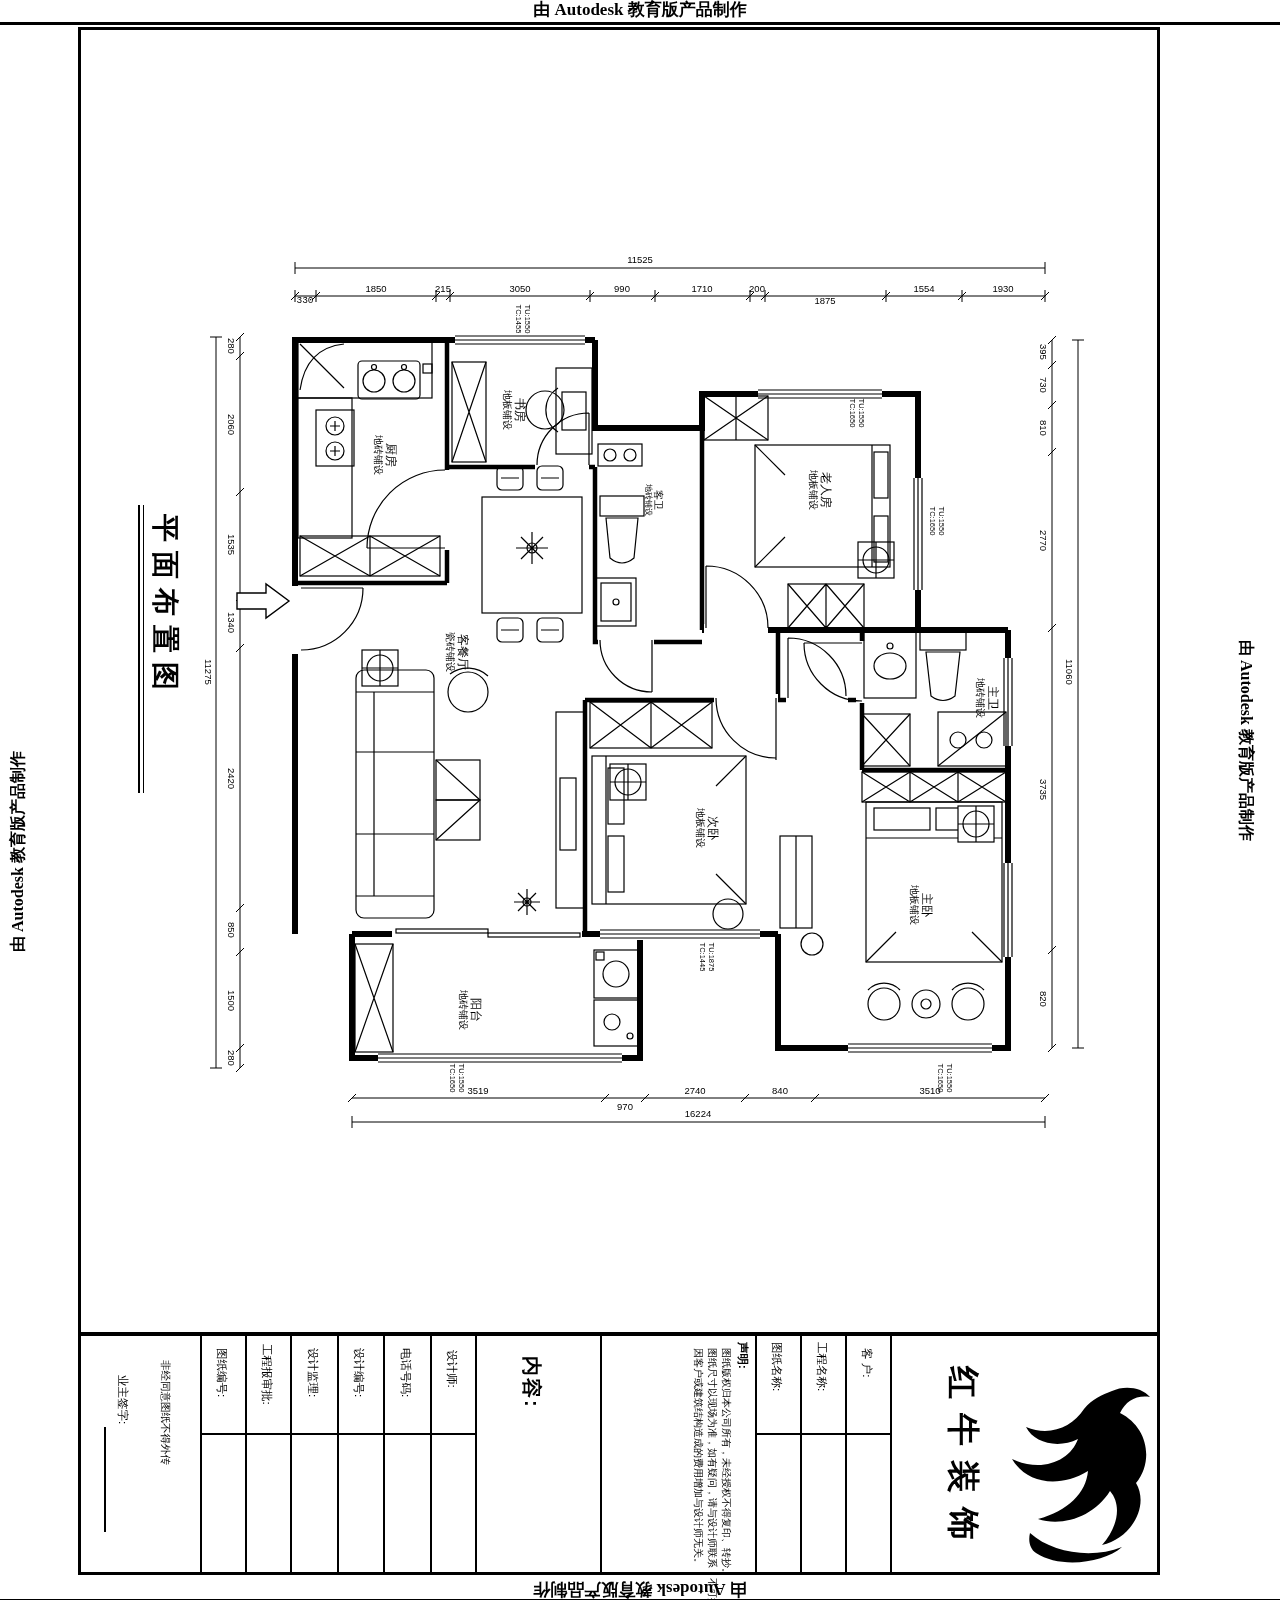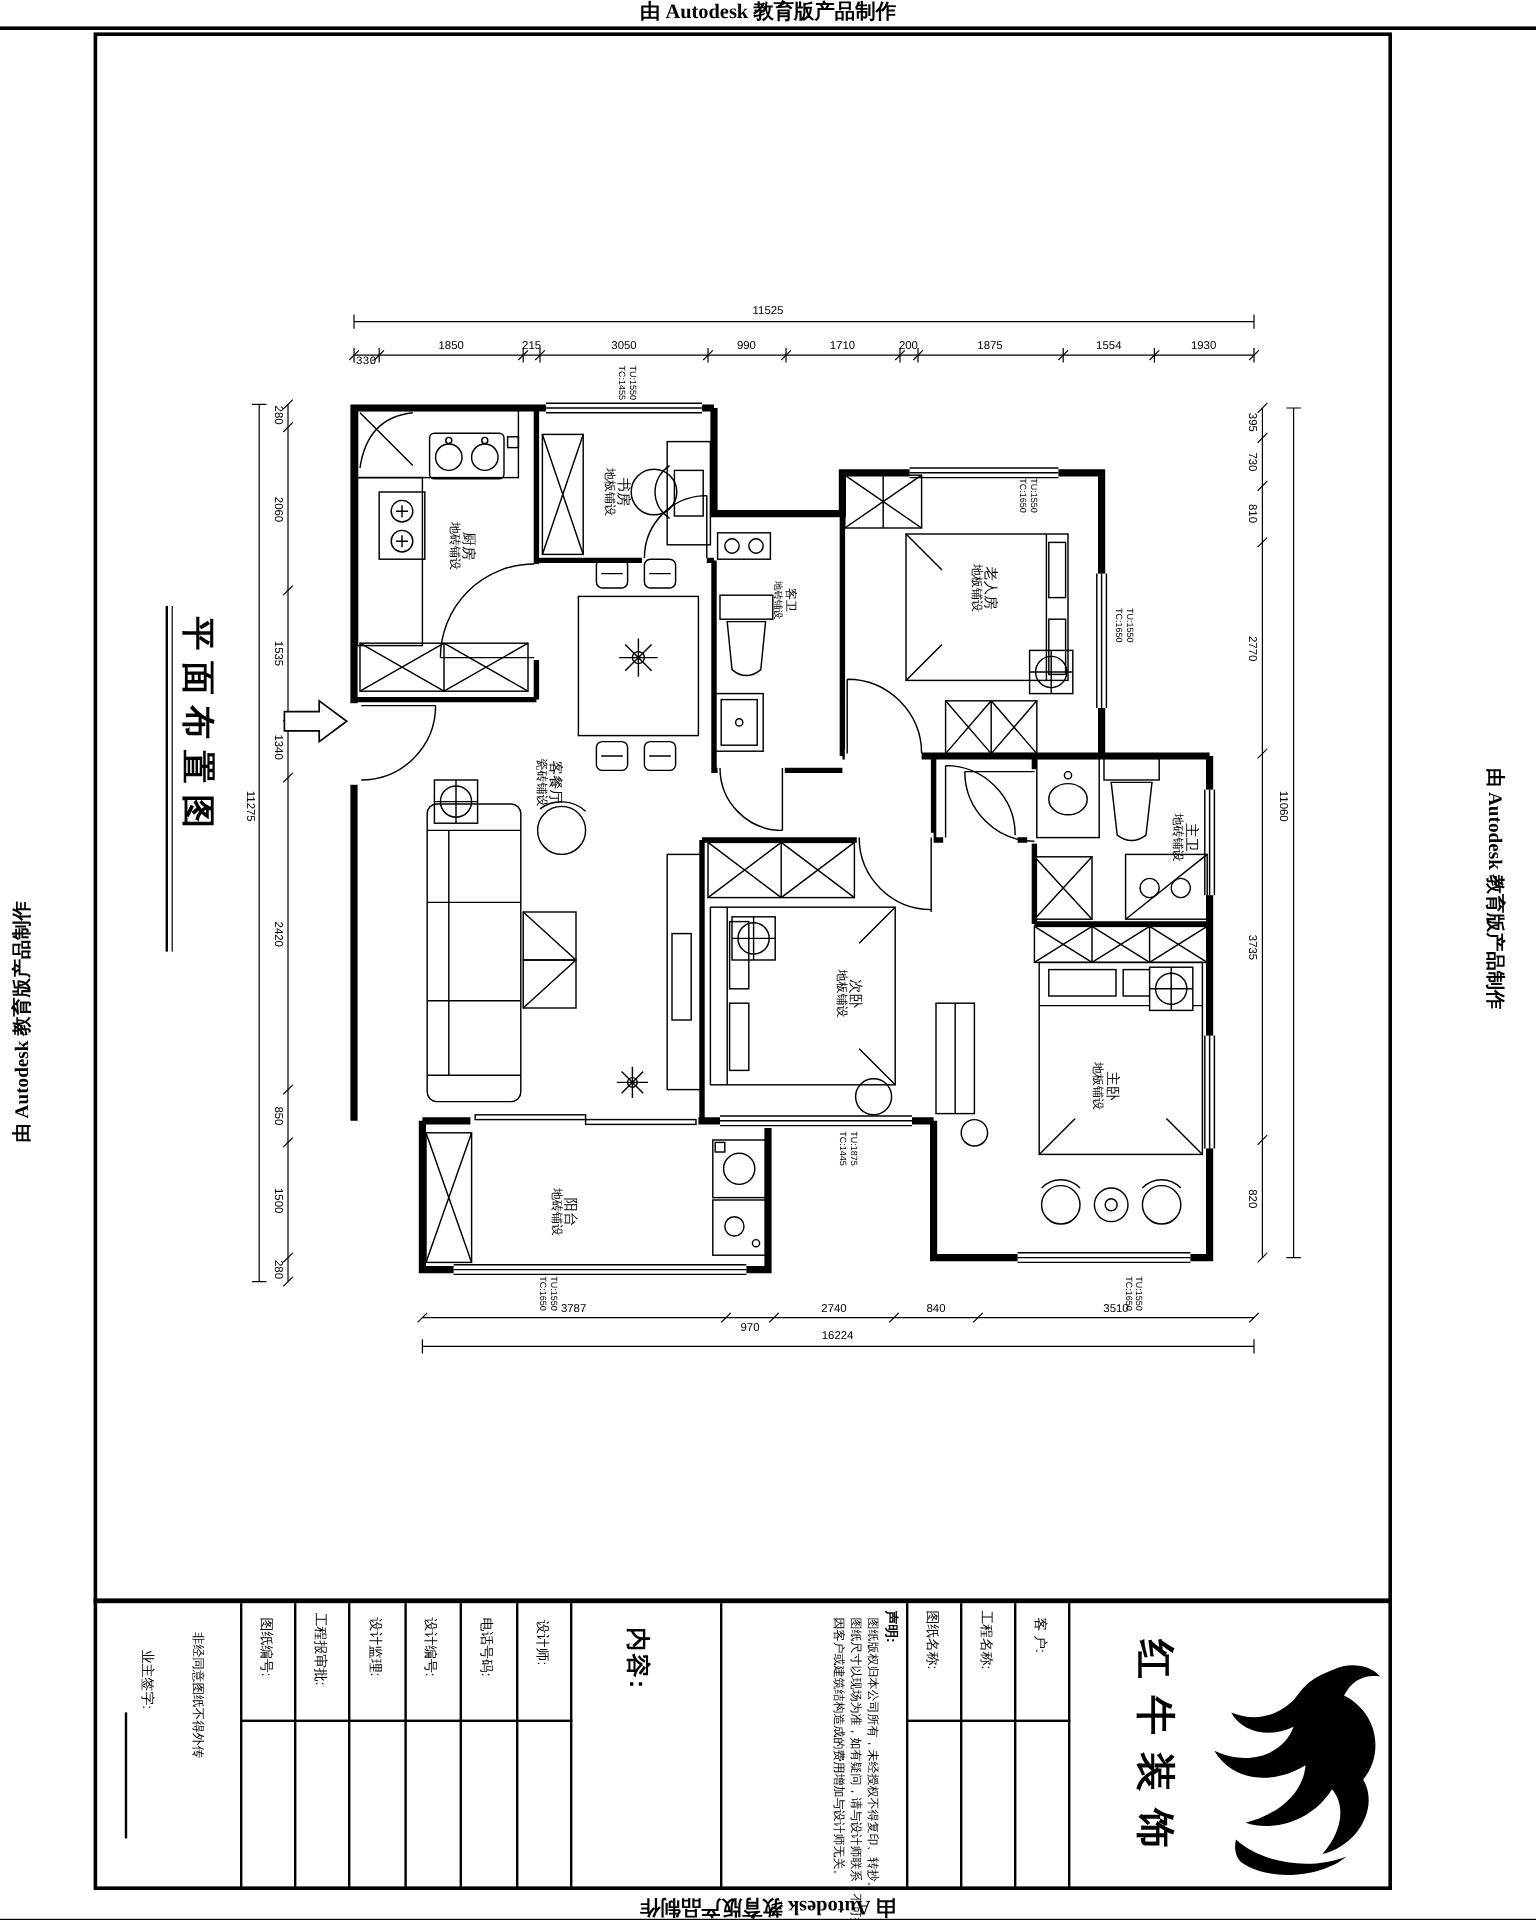--- a/index.html
+++ b/index.html
@@ -301,21 +301,21 @@
   </div>
 
 <div class="dimh z5" style="left:610px;top:254px;">11525</div>
 <div class="dimh z5" style="left:275px;top:295px;font-family:Liberation Mono, monospace;">330</div>
 <div class="dimh z5" style="left:346px;top:283px;">1850</div>
 <div class="dimh z5" style="left:413px;top:283px;">215</div>
 <div class="dimh z5" style="left:490px;top:283px;">3050</div>
 <div class="dimh z5" style="left:592px;top:283px;">990</div>
 <div class="dimh z5" style="left:672px;top:283px;">1710</div>
 <div class="dimh z5" style="left:727px;top:283px;">200</div>
-<div class="dimh z5" style="left:795px;top:283px;text-align:center;">1875</div>
+<div class="dimh z5" style="left:795px;top:295px;text-align:center;">1875</div>
 <div class="dimh z5" style="left:894px;top:283px;">1554</div>
 <div class="dimh z5" style="left:973px;top:283px;">1930</div>
 
 <div class="vtext dimv z5" style="left:214px;top:659px;">11275</div>
 <div class="vtext dimv z5" style="left:237px;top:338px;">280</div>
 <div class="vtext dimv z5" style="left:237px;top:414px;">2060</div>
 <div class="vtext dimv z5" style="left:237px;top:534px;">1535</div>
 <div class="vtext dimv z5" style="left:237px;top:612px;">1340</div>
 <div class="vtext dimv z5" style="left:237px;top:768px;">2420</div>
 <div class="vtext dimv z5" style="left:237px;top:922px;">850</div>
@@ -324,21 +324,21 @@
 
 <div class="vtext dimv z5" style="left:1075px;top:659px;">11060</div>
 <div class="vtext dimv z5" style="left:1049px;top:344px;">395</div>
 <div class="vtext dimv z5" style="left:1049px;top:377px;">730</div>
 <div class="vtext dimv z5" style="left:1049px;top:420px;">810</div>
 <div class="vtext dimv z5" style="left:1049px;top:530px;">2770</div>
 <div class="vtext dimv z5" style="left:1049px;top:779px;">3735</div>
 <div class="vtext dimv z5" style="left:1049px;top:991px;">820</div>
 
 <div class="dimh z5" style="left:668px;top:1108px;">16224</div>
-<div class="dimh z5" style="left:448px;top:1085px;">3787</div>
+<div class="dimh z5" style="left:448px;top:1085px;">3519</div>
 <div class="dimh z5" style="left:595px;top:1085px;margin-top:16px;">970</div>
 <div class="dimh z5" style="left:665px;top:1085px;text-align:center;">2740</div>
 <div class="dimh z5" style="left:750px;top:1085px;">840</div>
 <div class="dimh z5" style="left:900px;top:1085px;">3510</div>
 
 <div class="abs line" style="left:78px;top:1332px;width:1082px;height:4px;"></div>
 <div class="abs line" style="left:200px;top:1336px;width:2px;height:239px;"></div>
 <div class="abs line" style="left:245px;top:1336px;width:2px;height:239px;"></div>
 <div class="abs line" style="left:290px;top:1336px;width:2px;height:239px;"></div>
 <div class="abs line" style="left:337px;top:1336px;width:2px;height:239px;"></div>

